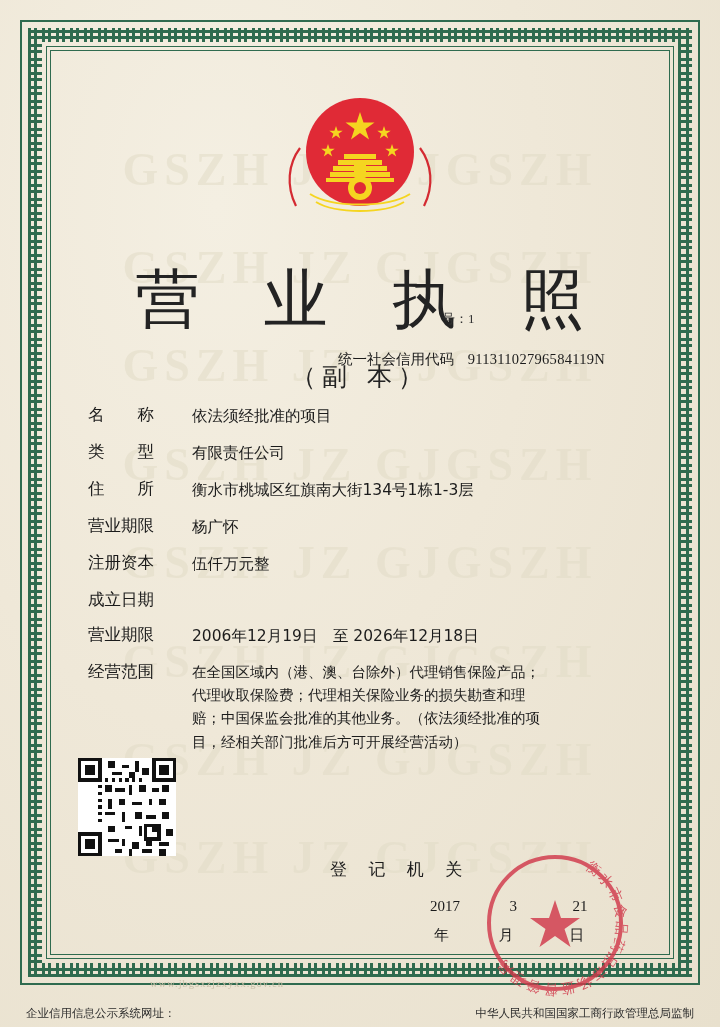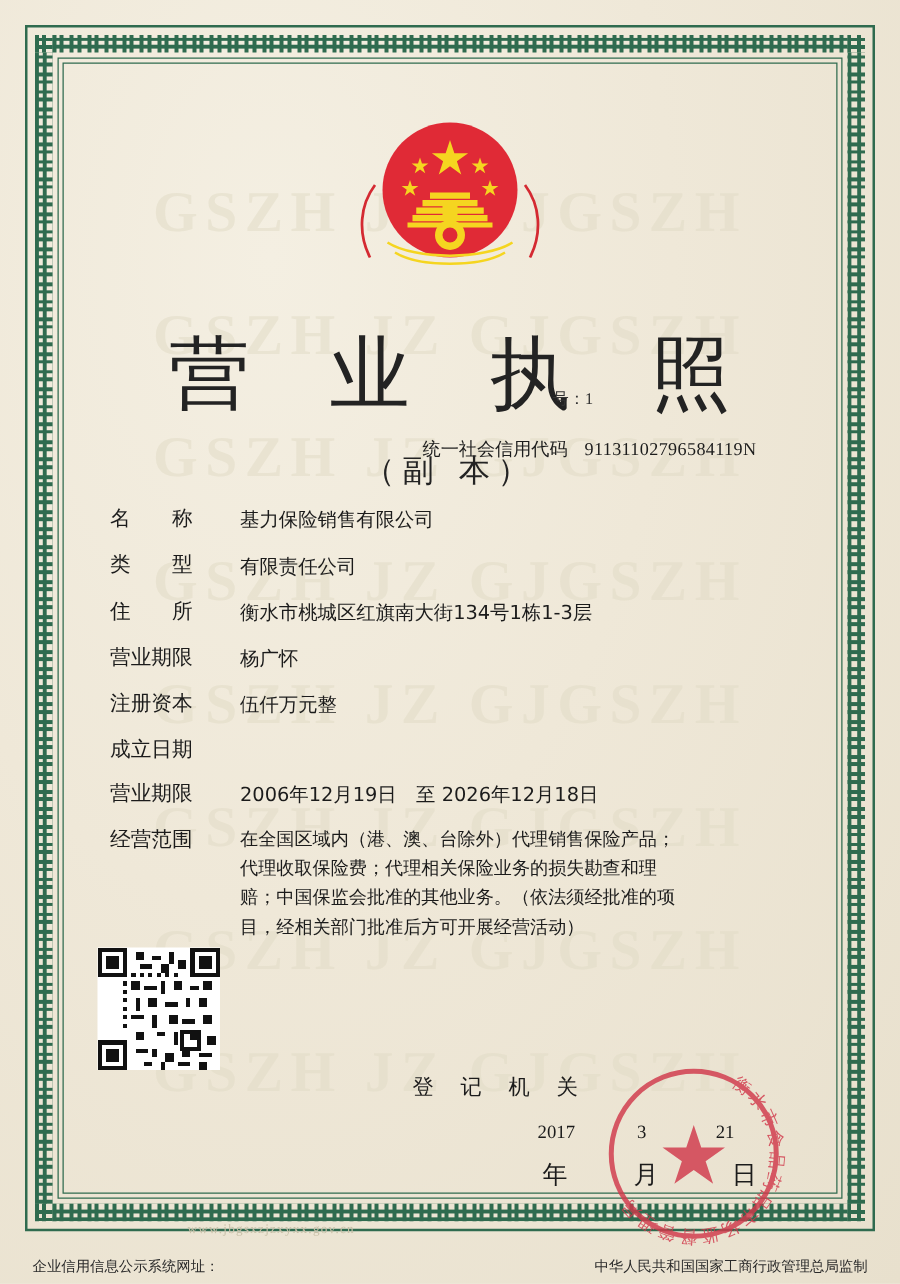--- a/index.html
+++ b/index.html
@@ -138,21 +138,21 @@
     color:#1b1b1b;
   }
   .date-line {
     position:absolute; left:430px; top:898px;
     font-size:15px; color:#1b1b1b;
     font-family:"Liberation Serif", serif;
   }
   .date-line span { display:inline-block; }
   .date-units {
     position:absolute; left:434px; top:926px;
-    font-size:20px; color:#1b1b1b;
+    font-size:15px; color:#1b1b1b;
     font-family:"DejaVu Sans","Liberation Sans",sans-serif;
   }
   .date-units span { display:inline-block; }
 
   
   .seal {
     position:absolute; left:470px; top:838px;
     width:170px; height:170px;
     opacity:.82;
     pointer-events:none;
@@ -240,21 +240,21 @@
   <div class="reg-no">号：1</div>
   <div class="credit-code">
     <span class="lbl">统一社会信用代码</span>
     <span class="val">91131102796584119N</span>
   </div>
   <div class="subtitle">（副 本）</div>
 
   <div class="fields">
     <div class="row">
       <div class="lbl">名　　称</div>
-      <div class="val">基力保险销售有限公司</div>
+      <div class="val">依法须经批准的项目</div>
     </div>
     <div class="row">
       <div class="lbl">类　　型</div>
       <div class="val">有限责任公司</div>
     </div>
     <div class="row">
       <div class="lbl">住　　所</div>
       <div class="val">衡水市桃城区红旗南大街134号1栋1-3层</div>
     </div>
     <div class="row">

